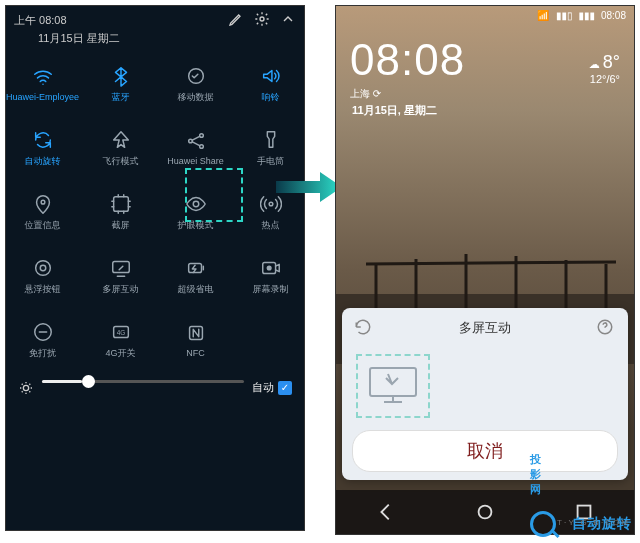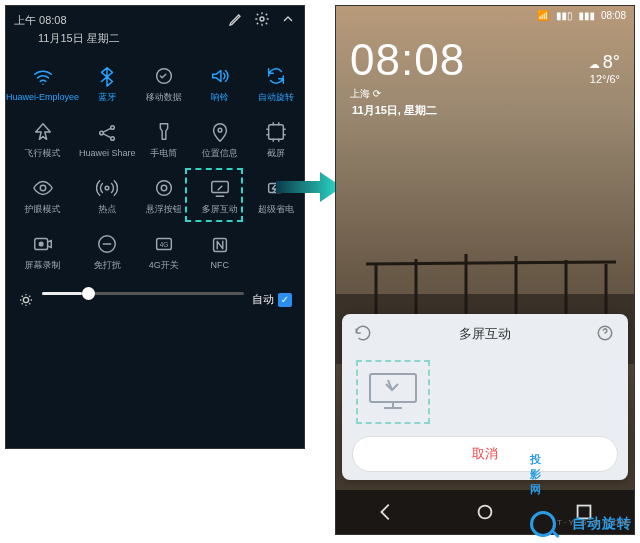--- a/index.html
+++ b/index.html
@@ -1,25 +1,25 @@
 <!DOCTYPE html>
 <html><head>
 <meta charset="utf-8">
 <style>
   * { box-sizing: border-box; margin: 0; padding: 0; }
   body { width: 640px; height: 543px; background: #fff; font-family: sans-serif; position: relative; overflow: hidden; }
   .frame { position: absolute; border: 1px solid #333; }
-  .left { left: 5px; top: 5px; width: 300px; height: 444px; background: #0a1520; color: #aaa; }
+  .left { left: 5px; top: 5px; width: 300px; height: 526px; background: #0a1520; color: #aaa; }
   .right { left: 335px; top: 5px; width: 300px; height: 530px; background: linear-gradient(#b89a7a 0%, #9a8870 20%, #6a5a48 50%, #453a2e 80%); overflow: hidden; }
 
   
   .status-l { display: flex; justify-content: space-between; padding: 5px 8px 2px; font-size: 11px; color: #ccc; align-items: center; }
   .status-l .icons-r { display: flex; gap: 10px; }
   .date-l { font-size: 11px; color: #ccc; padding: 0 8px 6px; margin-left: 24px; }
-  .qgrid { display: grid; grid-template-columns: repeat(5, 1fr); gap: 0; padding: 4px 0; }
+  .qgrid { display: grid; grid-template-columns: repeat(4, 1fr); gap: 8px; padding: 4px 0; }
   .qitem { display: flex; flex-direction: column; align-items: center; justify-content: center; height: 56px; position: relative; cursor: pointer; }
   .qitem .qicon { width: 22px; height: 22px; display: flex; align-items: center; justify-content: center; color: #28a4ff; }
   .qitem.inactive .qicon { color: #9aa6b0; }
   .qitem .qlabel { font-size: 9px; color: #28a4ff; margin-top: 4px; text-align: center; white-space: nowrap; }
   .qitem.inactive .qlabel { color: #9aa6b0; }
   .highlight-box { position: absolute; border: 2px dashed #2dd6c6; }
 
   .slider-row { display: flex; align-items: flex-start; padding: 8px 12px; gap: 8px; }
   .sun { width: 16px; height: 16px; color: #ccc; }
   .slider { flex: 1; height: 3px; background: #555; position: relative; border-radius: 2px; }
@@ -37,21 +37,21 @@
   .weather .temp { font-size: 18px; }
   .date-r { font-size: 11px; color: #fff; padding: 2px 16px; font-weight: bold; }
   .pier { position: absolute; bottom: 170px; left: 0; right: 0; height: 140px; pointer-events: none; }
 
   .dialog { position: absolute; bottom: 54px; left: 6px; right: 6px; background: #eaeef3; border-radius: 8px; padding: 10px 10px 8px; box-shadow: 0 2px 10px rgba(0,0,0,.3); }
   .dialog-hdr { display: flex; align-items: center; justify-content: space-between; font-size: 13px; color: #333; padding: 0 2px 8px; }
   .dialog-hdr .hicon { width: 20px; height: 20px; color: #888; cursor: pointer; }
   .dialog-body { display: flex; justify-content: flex-start; padding: 8px 4px 12px; }
   .device-box { border: 2px dashed #8dd6cc; padding: 8px; }
   .device-box svg { width: 54px; height: 40px; color: #9aa5af; }
-  .cancel-btn { width: 100%; background: #fff; border: 1px solid #ddd; border-radius: 18px; padding: 8px; font-size: 13px; color: #ef4444; cursor: pointer; }
+  .cancel-btn { width: 100%; background: #fff; border: 1px solid #ddd; border-radius: 18px; padding: 8px; font-size: 18px; color: #7f1d1d; cursor: pointer; }
 
   .navbar { position: absolute; bottom: 0; left: 0; right: 0; height: 44px; background: rgba(20,18,16,.85); display: flex; justify-content: space-around; align-items: center; }
   .navbar .navbtn { width: 22px; height: 22px; color: #ddd; cursor: pointer; }
 
   
   .arrow { position: absolute; left: 276px; top: 172px; width: 66px; height: 30px; pointer-events: none; }
 
   
   .wm { position: absolute; right: 8px; bottom: 6px; font-size: 14px; color: #2a9be6; font-weight: bold; letter-spacing: 1px; display:flex; align-items:center; gap:16px;}
   .wm-circle { width: 26px; height: 26px; border: 3px solid #2a9be6; border-radius: 50%; display: inline-block; position: relative; }

